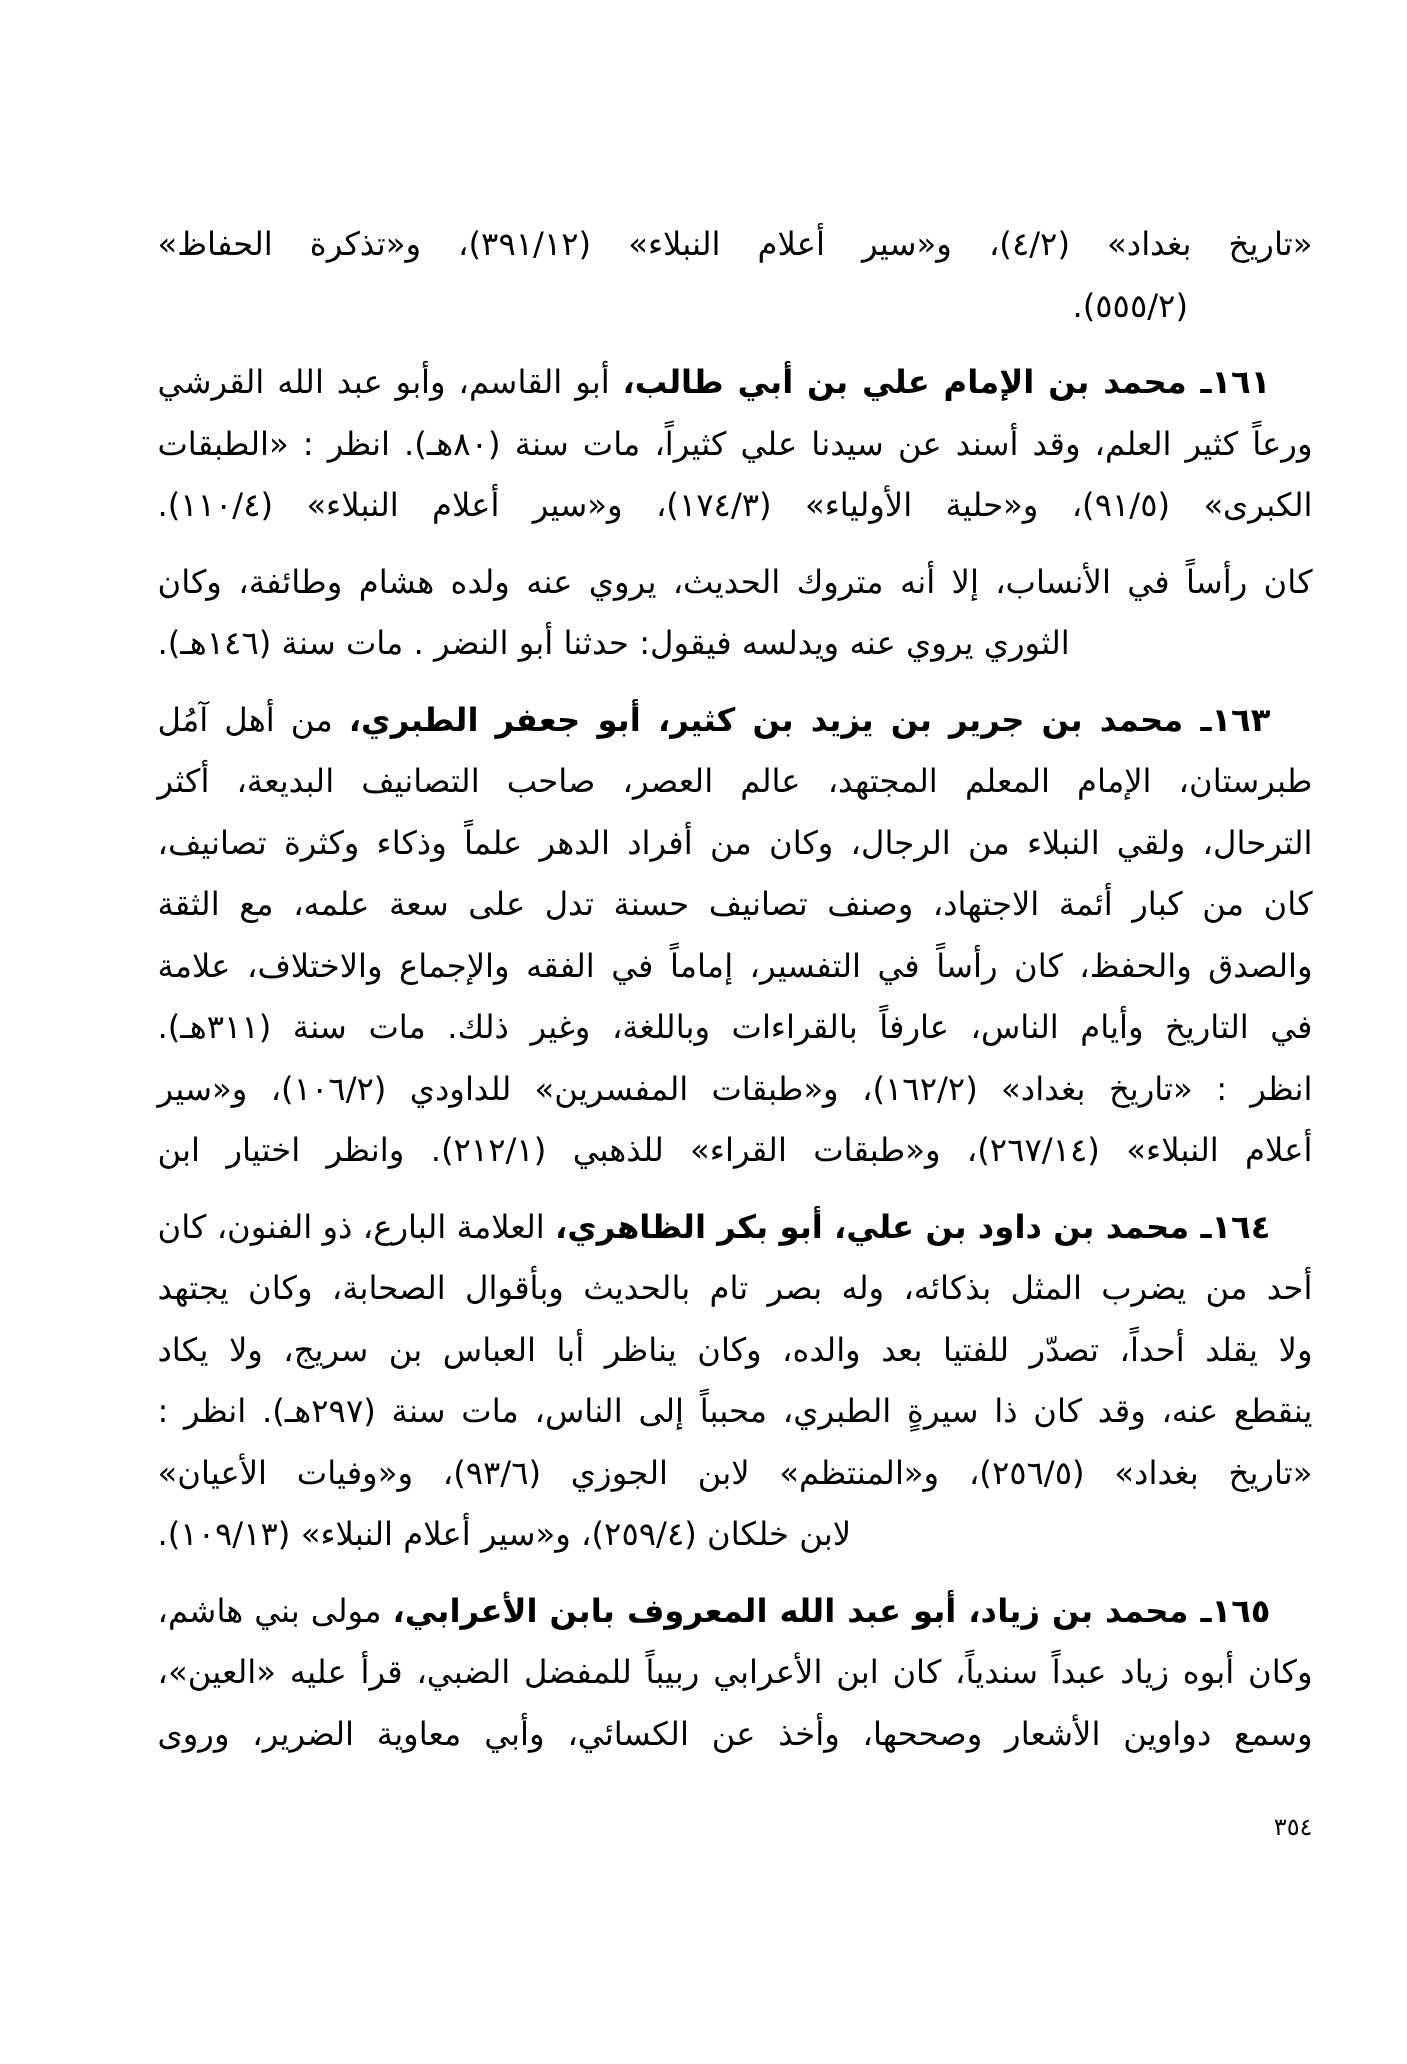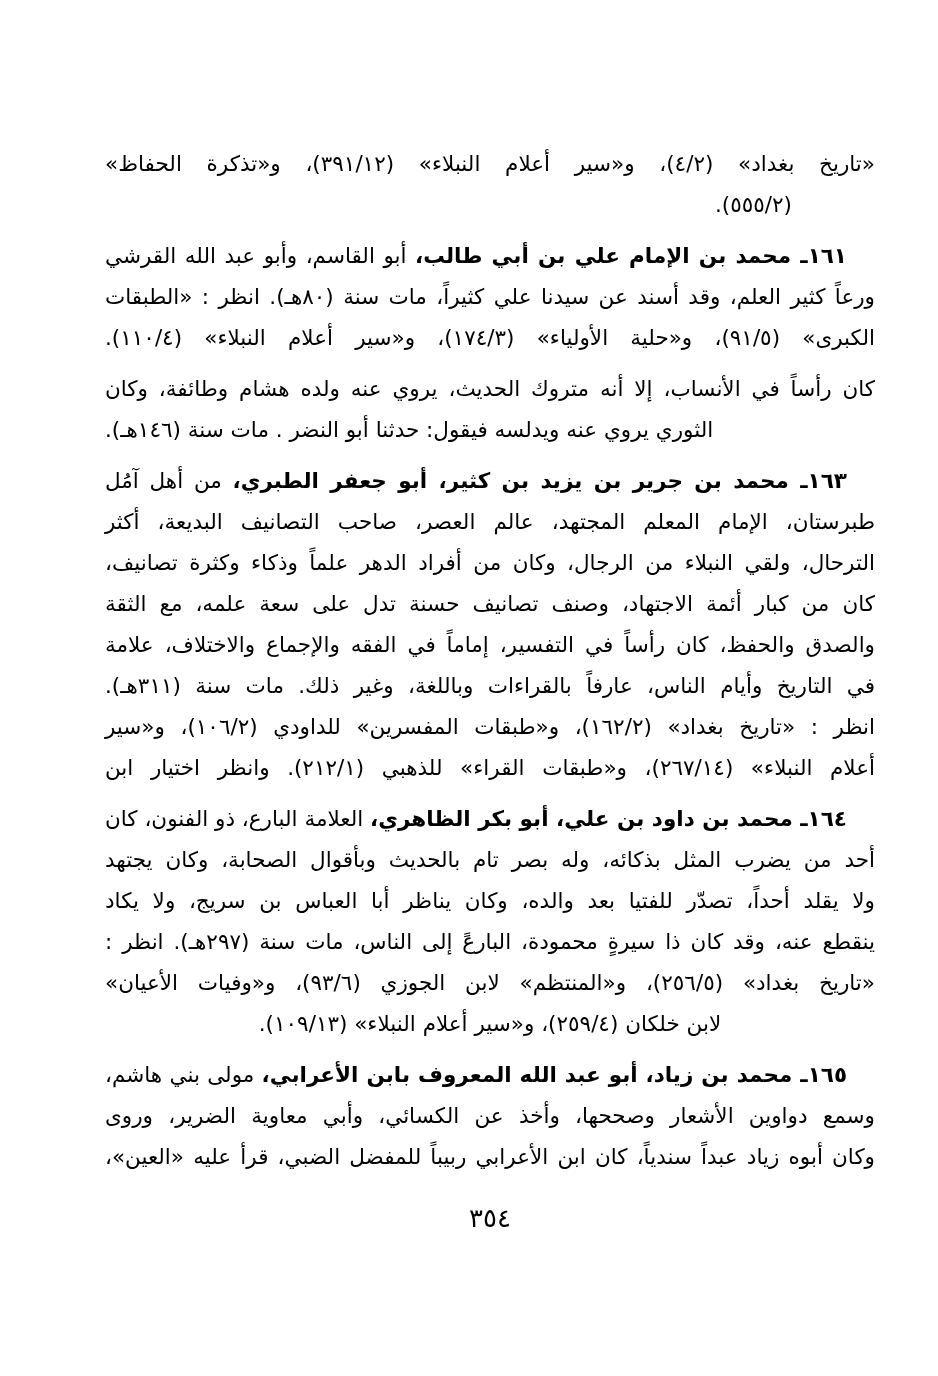--- a/index.html
+++ b/index.html
@@ -46,33 +46,33 @@
   .endl {
     text-align: left;
   }
   
   .ref-tail {
     padding-left: 0;
     padding-right: 83px;
   }
   
   .center {
-    text-align: center;
+    text-align: left;
   }
   
   .first {
     text-indent: 28px;
   }
   .nm {
     font-weight: 700;
   }
   .page-number {
     margin-top: 26px;
-    text-align: center;
-    font-size: 26px;
+    text-align: right;
+    font-size: 16px;
     line-height: 30px;
     direction: rtl;
   }
 </style>
 </head>
 <body>
 
 <div class="page">
   <div class="text-column">
 
@@ -100,27 +100,27 @@
       <div class="ln just"><span>والصدق والحفظ، كان رأساً في التفسير، إماماً في الفقه والإجماع والاختلاف، علامة</span></div>
       <div class="ln just"><span>في التاريخ وأيام الناس، عارفاً بالقراءات وباللغة، وغير ذلك. مات سنة (٣١١هـ).</span></div>
       <div class="ln just"><span>انظر : «تاريخ بغداد» (١٦٢/٢)، و«طبقات المفسرين» للداودي (١٠٦/٢)، و«سير</span></div>
       <div class="ln just"><span>أعلام النبلاء» (٢٦٧/١٤)، و«طبقات القراء» للذهبي (٢١٢/١). وانظر اختيار ابن</span></div>
     </div>
 
     <div class="para">
       <div class="ln just first"><span class="nm">١٦٤ـ محمد بن داود بن علي، أبو بكر الظاهري،</span><span> العلامة البارع، ذو الفنون، كان</span></div>
       <div class="ln just"><span>أحد من يضرب المثل بذكائه، وله بصر تام بالحديث وبأقوال الصحابة، وكان يجتهد</span></div>
       <div class="ln just"><span>ولا يقلد أحداً، تصدّر للفتيا بعد والده، وكان يناظر أبا العباس بن سريج، ولا يكاد</span></div>
-      <div class="ln just"><span>ينقطع عنه، وقد كان ذا سيرةٍ محمودة، البارعً إلى الناس، مات سنة (٢٩٧هـ). انظر :</span></div>
+      <div class="ln just"><span>ينقطع عنه، وقد كان ذا سيرةٍ الطبري، محبباً إلى الناس، مات سنة (٢٩٧هـ). انظر :</span></div>
       <div class="ln just"><span>«تاريخ بغداد» (٢٥٦/٥)، و«المنتظم» لابن الجوزي (٩٣/٦)، و«وفيات الأعيان»</span></div>
       <div class="ln center"><span>لابن خلكان (٢٥٩/٤)، و«سير أعلام النبلاء» (١٠٩/١٣).</span></div>
     </div>
 
     <div class="para">
       <div class="ln just first"><span class="nm">١٦٥ـ محمد بن زياد، أبو عبد الله المعروف بابن الأعرابي،</span><span> مولى بني هاشم،</span></div>
+      <div class="ln just"><span>وكان أبوه زياد عبداً سندياً، كان ابن الأعرابي ربيباً للمفضل الضبي، قرأ عليه «العين»،</span></div>
       <div class="ln just"><span>وسمع دواوين الأشعار وصححها، وأخذ عن الكسائي، وأبي معاوية الضرير، وروى</span></div>
-      <div class="ln just"><span>وكان أبوه زياد عبداً سندياً، كان ابن الأعرابي ربيباً للمفضل الضبي، قرأ عليه «العين»،</span></div>
     </div>
 
     <div class="page-number">٣٥٤</div>
 
   </div>
 </div>
 
 </body></html>

